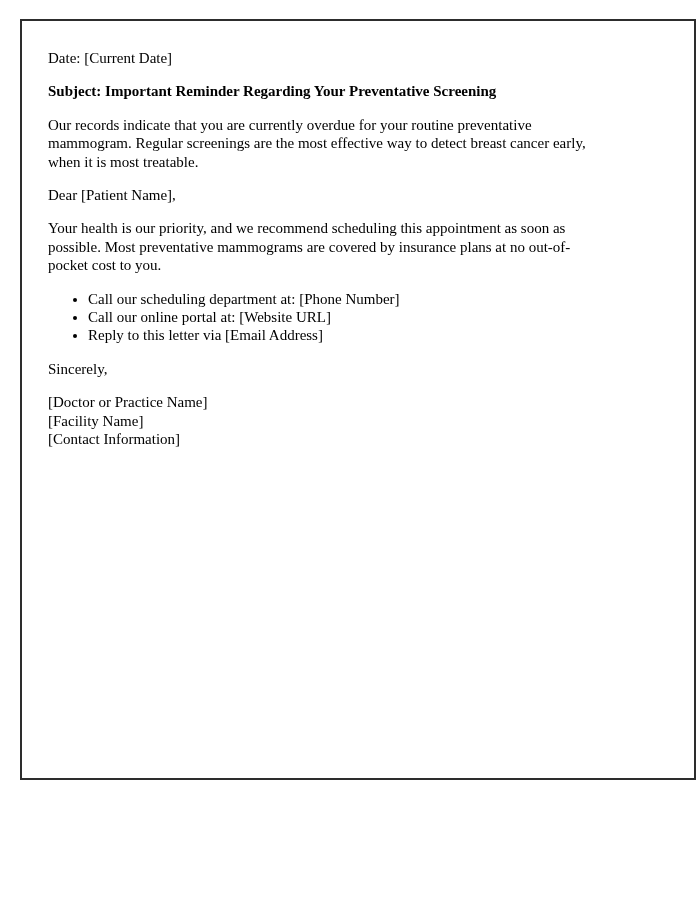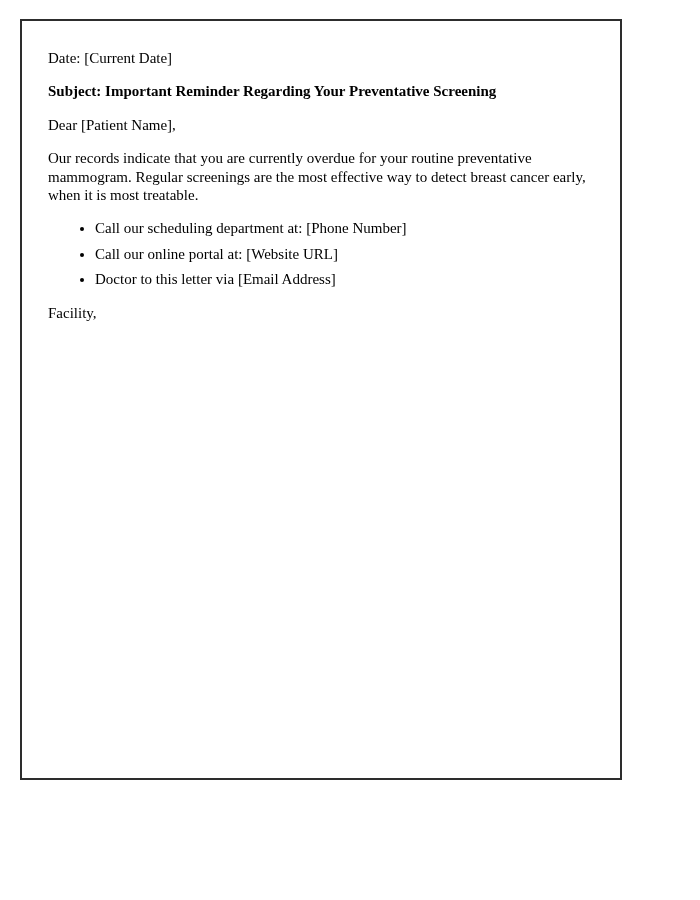--- a/index.html
+++ b/index.html
@@ -11,21 +11,21 @@
     width: 700px;
     height: 900px;
     position: relative;
     font-family: "Liberation Serif", "DejaVu Serif", serif;
     color: #000000;
   }
   .letter-page {
     position: absolute;
     left: 20px;
     top: 19px;
-    width: 602px;
+    width: 676px;
     height: 761px;
     box-sizing: border-box;
     border: 2px solid #2d2d2d;
     background: #ffffff;
     padding: 28px 26px 20px 26px;
     font-size: 15px;
     line-height: 18.4px;
     overflow: hidden;
   }
   .para {
@@ -37,46 +37,52 @@
   }
   .bold {
     font-weight: bold;
   }
   ul.options {
     margin: 15px 0;
     padding-left: 40px;
     list-style-type: disc;
   }
   ul.options li {
-    margin: 7px;
+    margin: 0;
     padding: 0;
   }
 </style>
 </head>
 <body>
 
 <div class="letter-page">
 
   <p class="para first">Date: [Current Date]</p>
 
 
   <p class="para bold">Subject: Important Reminder Regarding Your Preventative Screening</p>
 
-  <p class="para">Dear [Patient Name],</p>
-
   <p class="para">Our records indicate that you are currently overdue for your routine preventative
 mammogram. Regular screenings are the most effective way to detect breast cancer early,
 when it is most treatable.</p>
 
+  <p class="para">Dear [Patient Name],</p>
+
+  <p class="para">Your health is our priority, and we recommend scheduling this appointment as soon as
+possible. Most preventative mammograms are covered by insurance plans at no out-of-
+pocket cost to you.</p>
 
 
   <ul class="options">
     <li>Call our scheduling department at: [Phone Number]</li>
     <li>Call our online portal at: [Website URL]</li>
-    <li>Doctor to this letter via [Email Address]</li>
+    <li>Reply to this letter via [Email Address]</li>
   </ul>
 
 
 
-  <p class="para">Facility,</p>
+  <p class="para">Sincerely,</p>
 
+  <p class="para">[Doctor or Practice Name]
+[Facility Name]
+[Contact Information]</p>
 
 </div>
 
 </body></html>

